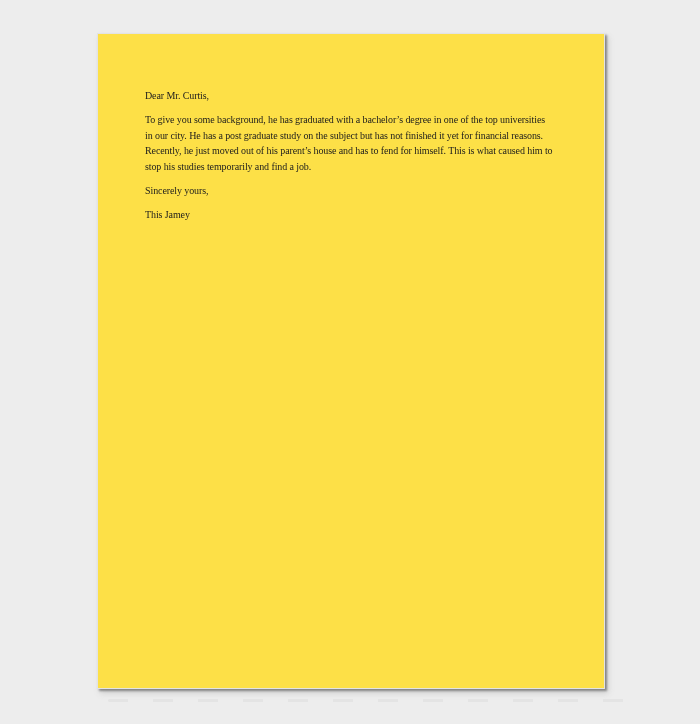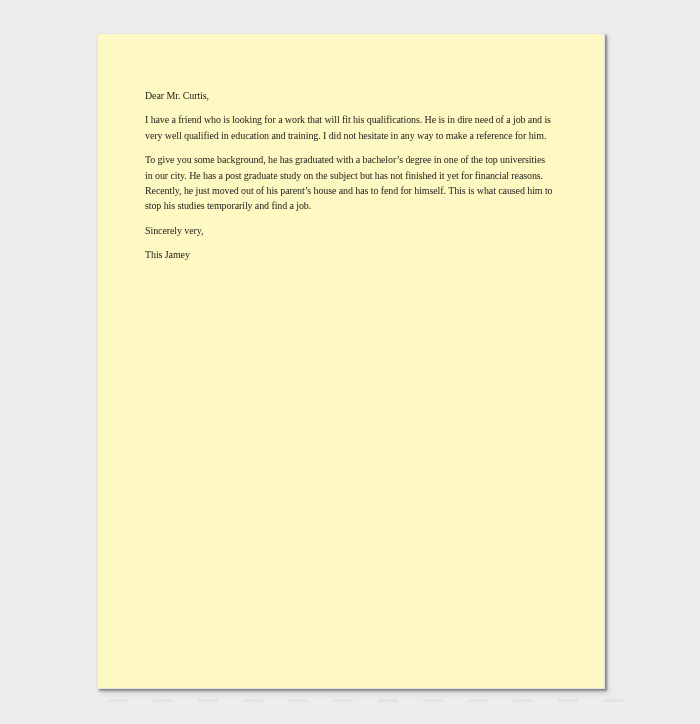--- a/index.html
+++ b/index.html
@@ -41,27 +41,25 @@
     width: 535px;
     height: 3px;
     background: repeating-linear-gradient(to right, #e3e3e3 0px 20px, rgba(0,0,0,0) 20px 45px);
     border-radius: 2px;
     opacity: 0.9;
   }
 </style>
 </head>
 <body style="background: rgb(237, 237, 237);">
 
-<div class="paper" style="background: #fef9c3;">
+<div class="paper" style="background: #fde047;">
   <div class="letter">
       <p class="block">Dear Mr. Curtis,</p>
-      <p class="block">I have a friend who is looking for a work that will fit his qualifications. He is in dire need of a job and is
-very well qualified in education and training. I did not hesitate in any way to make a reference for him.</p>
       <p class="block">To give you some background, he has graduated with a bachelor’s degree in one of the top universities
 in our city. He has a post graduate study on the subject but has not finished it yet for financial reasons.
 Recently, he just moved out of his parent’s house and has to fend for himself. This is what caused him to
 stop his studies temporarily and find a job.</p>
-      <p class="block">Sincerely very,</p>
+      <p class="block">Sincerely yours,</p>
       <p class="block">This Jamey</p>
     </div>
 </div>
 
 <div class="artifact"></div>
 
 </body></html>

